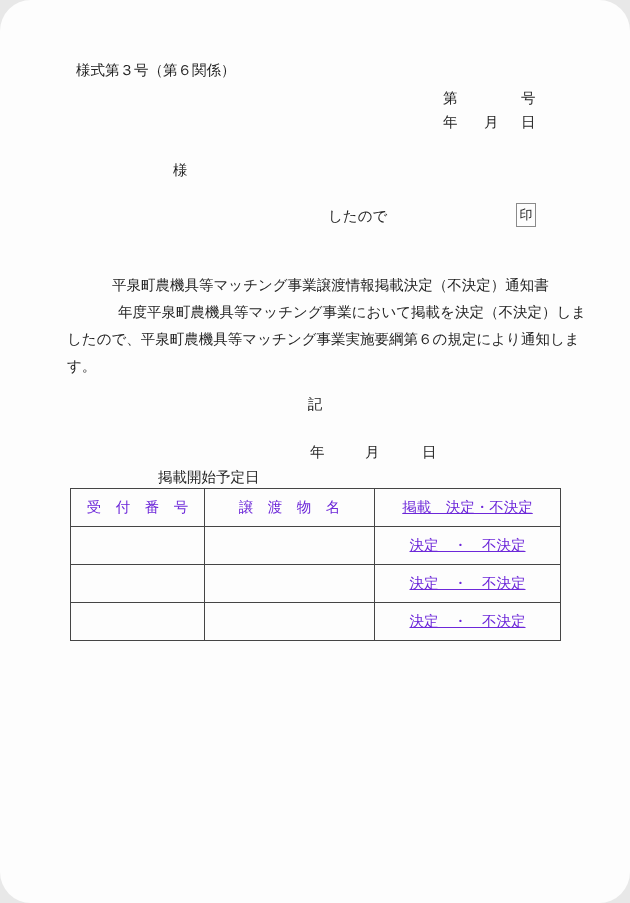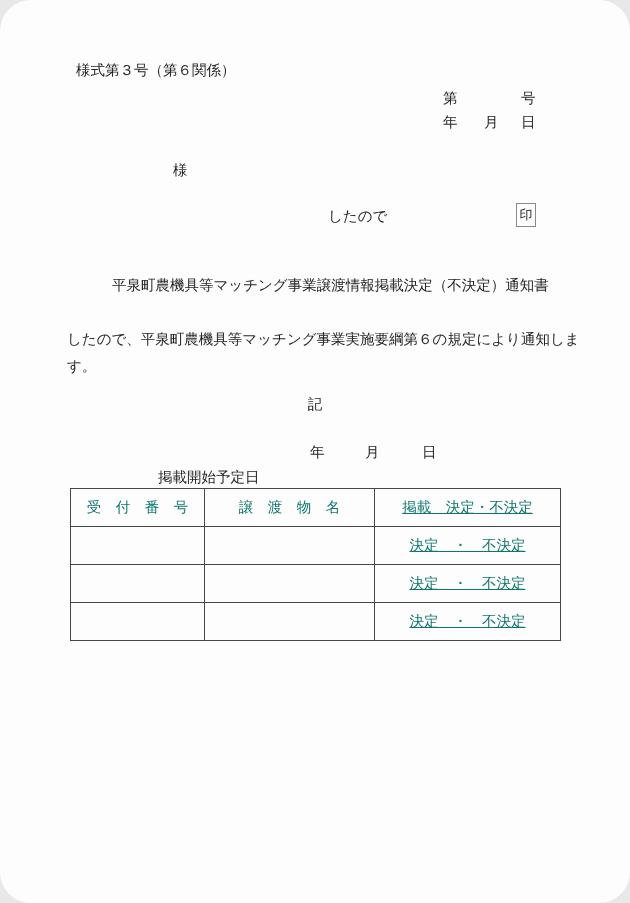--- a/index.html
+++ b/index.html
@@ -43,21 +43,21 @@
     box-sizing: border-box;
   }
   table.decision-table {
     position: absolute;
     left: 70px;
     top: 488px;
     width: 487px;
     border-collapse: collapse;
     table-layout: fixed;
     font-size: 14.5px;
-    color: #0f766e;
+    color: #6d28d9;
   }
   table.decision-table td {
     border: 1px solid #454545;
     height: 37px;
     padding: 0;
     text-align: center;
     vertical-align: middle;
     white-space: pre;
   }
   .col-receipt { width: 133px; }
@@ -80,20 +80,21 @@
 
   <div class="abs" style="left:173px; top:161px;">様</div>
 
   <div class="abs" style="left:328px; top:207px;">したので</div>
   <div class="seal-box">
     <span>印</span>
   </div>
 
   <div class="abs" style="left:112px; top:276px;">平泉町農機具等マッチング事業譲渡情報掲載決定（不決定）通知書</div>
 
+  <div class="abs" style="left:118px; top:303px;">年度平泉町農機具等マッチング事業において掲載を決定（不決定）しま</div>
   <div class="abs" style="left:67px; top:330px;">したので、平泉町農機具等マッチング事業実施要綱第６の規定により通知しま</div>
   <div class="abs" style="left:67px; top:357px;">す。</div>
 
   <div class="abs centered" style="top:395px;">記</div>
 
   <div class="abs" style="left:158px; top:468px;">掲載開始予定日</div>
   <div class="abs" style="left:310px; top:443px;">年</div>
   <div class="abs" style="left:365px; top:443px;">月</div>
   <div class="abs" style="left:422px; top:443px;">日</div>
 

